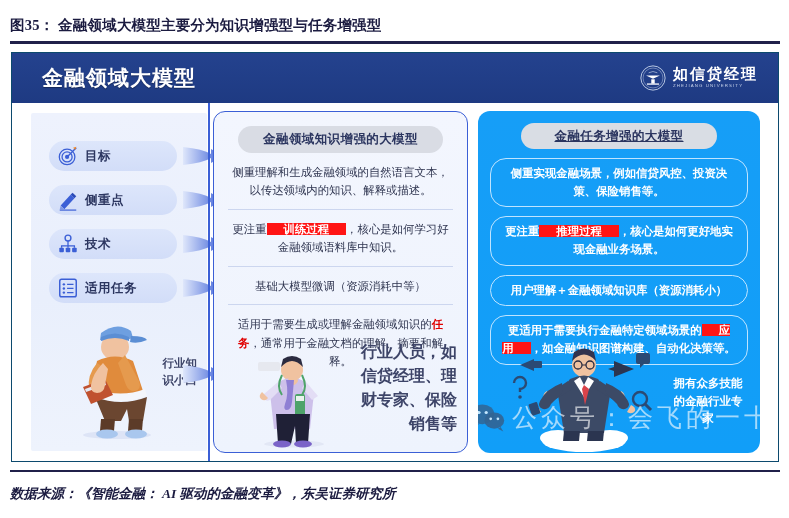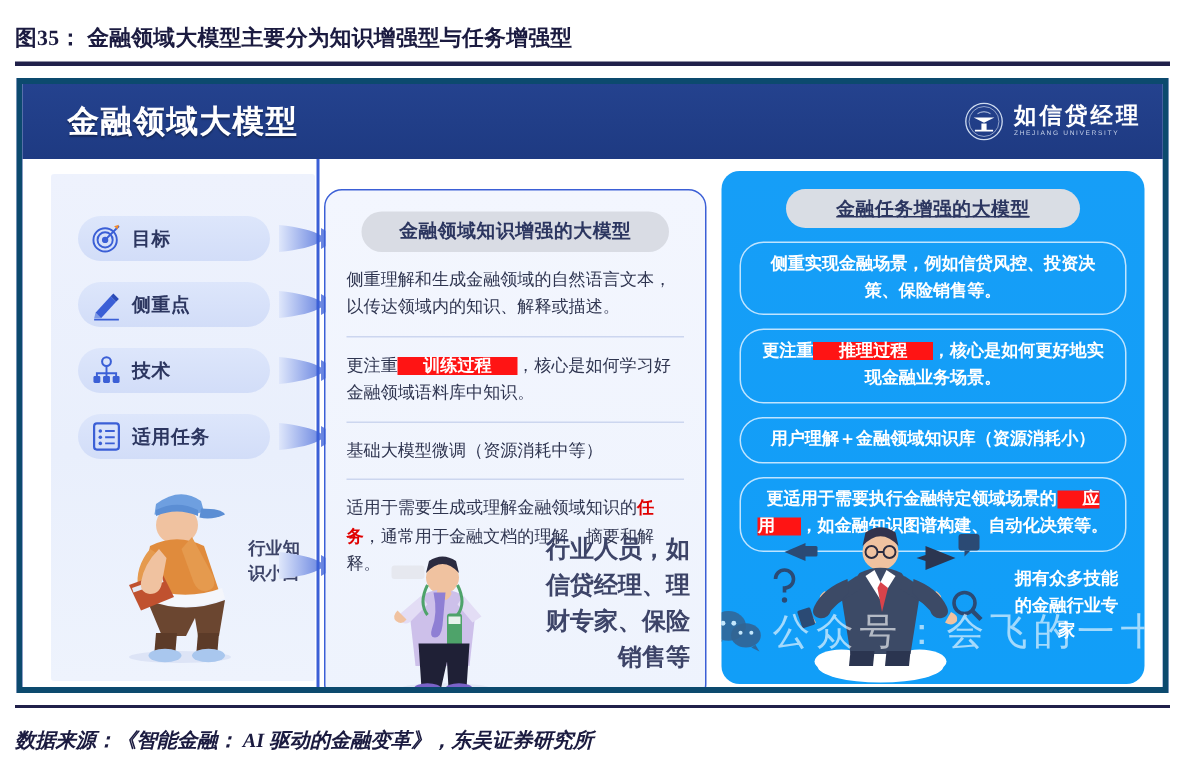--- a/index.html
+++ b/index.html
@@ -15,21 +15,21 @@
     font-family:"Liberation Serif","DejaVu Serif",serif;
     font-weight:bold;font-size:14.5px;color:#1b1b40;letter-spacing:.2px;
     white-space:nowrap;
   }
   .rule-top{
     position:absolute;left:10px;top:41px;width:770px;height:3px;background:#20204a;
   }
   
   .slide{
     position:absolute;left:11px;top:52px;width:768px;height:410px;
-    background:#c4b5fd;border:4px solid #0c4a6e;box-sizing:border-box;
+    background:#0c4a6e;border:1px solid #0c4a6e;box-sizing:border-box;
     overflow:hidden;
   }
   .slide-header{
     position:absolute;left:0;top:0;width:768px;height:50px;
     background:#22408c;
     background:linear-gradient(180deg,#24428e 0%,#1e3a82 100%);
   }
   .slide-title{
     position:absolute;left:30px;top:11px;
     font-size:21px;font-weight:bold;color:#ffffff;letter-spacing:1px;
@@ -80,33 +80,33 @@
     text-align:left;
   }
   .arr-illo{position:absolute;left:152px;top:250px;width:42px;height:22px;}
 
   .divider-line{
     position:absolute;left:196px;top:0;width:2px;height:360px;background:#3b5fd6;
   }
 
   
   .col-mid{
-    position:absolute;left:201px;top:20px;width:255px;height:342px;
+    position:absolute;left:201px;top:8px;width:255px;height:342px;
     border:1.6px solid #3b5fd6;border-radius:12px;box-sizing:border-box;
     background:linear-gradient(180deg,#f3f6fe 0%,#eef3fd 100%);
     overflow:hidden;
   }
   .mid-pill{
     margin:14px auto 0;width:205px;height:27px;border-radius:14px;
     background:#d9dce4;display:flex;align-items:center;justify-content:center;
     font-size:12.5px;font-weight:bold;color:#2c3660;letter-spacing:.4px;
   }
   .mid-para{
     margin:10px 14px 0;font-size:11.4px;color:#2f3550;line-height:1.62;
-    text-align:left;
+    text-align:center;
   }
   .mid-sep{height:1px;background:#ccd6ef;margin:9px 14px 0;}
   .hl{background:#ff1414;color:#ffffff;font-weight:bold;padding:0 17px;}
   .hl-red{color:#e00000;font-weight:bold;}
   .mid-illo{
     position:absolute;left:18px;bottom:4px;width:120px;height:96px;
   }
   .mid-illo-label{
     position:absolute;left:145px;bottom:16px;width:98px;
     font-size:16px;font-weight:bold;color:#3d4468;line-height:1.5;text-align:right;

